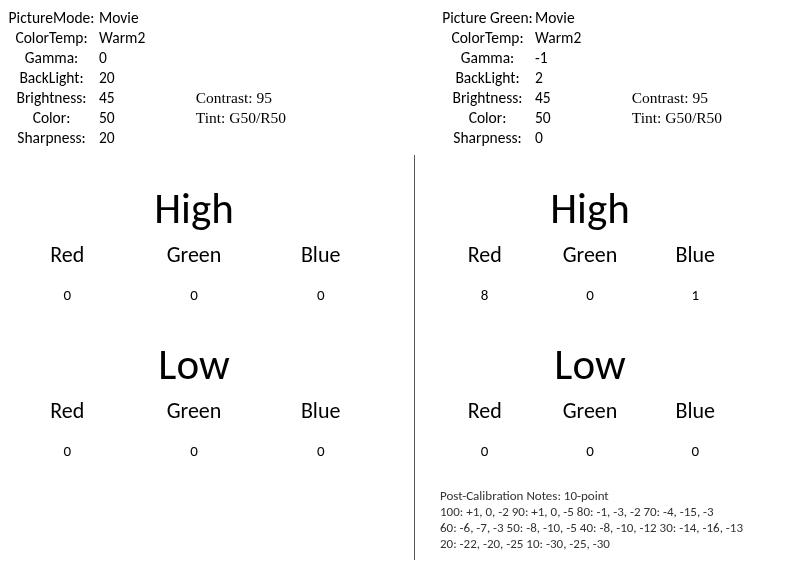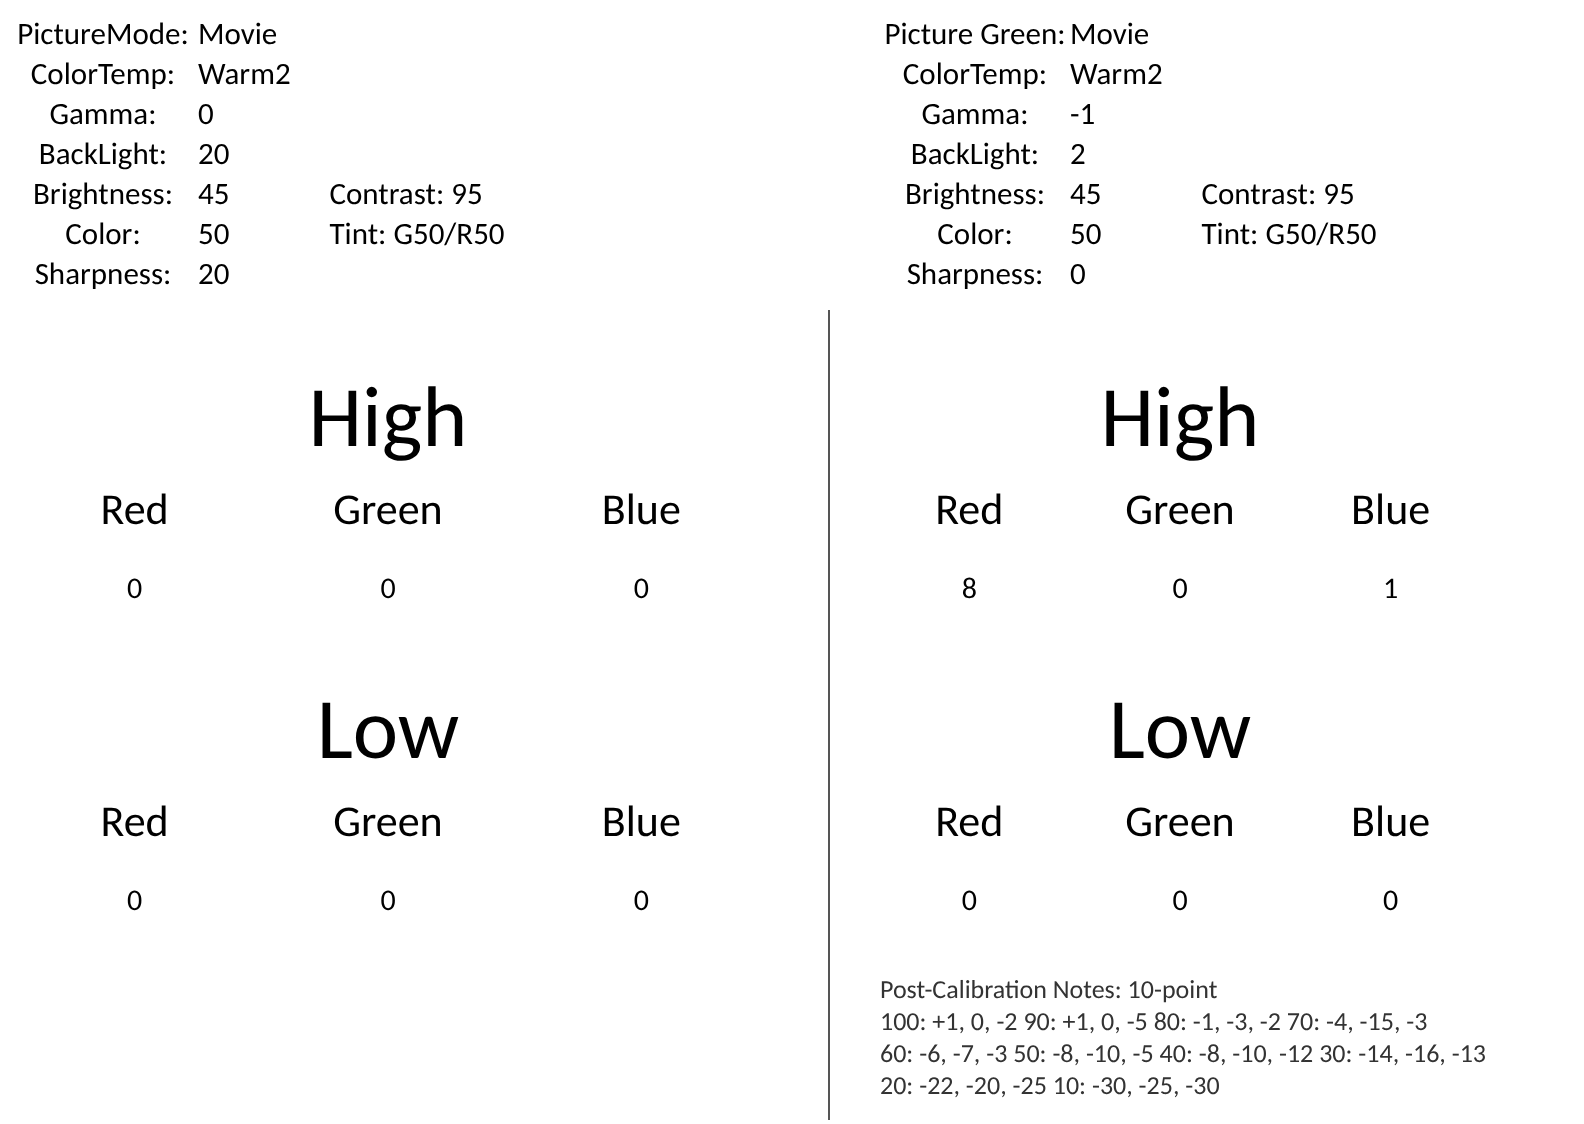--- a/index.html
+++ b/index.html
@@ -30,21 +30,21 @@
     height: 405px;
     border-left: 1px solid #555;
   }
   .settings {
     font-size: 15.5px;
     line-height: 20px;
     text-align: center;
   }
   .settings-row { display: flex; }
   .settings-row .lab { min-width: 95px; }
-  .settings-row .pair2 { margin-left: 50px; }
+  .settings-row .pair2 { margin-left: 81px; font-family: Liberation Serif, serif; }
   .rgb-block { text-align: center; }
   .rgb-title {
     font-size: 43px;
     margin-top: 34px;
     margin-bottom: 6px;
   }
   .rgb-row {
     display: flex;
   }
   .rgb-cell {

